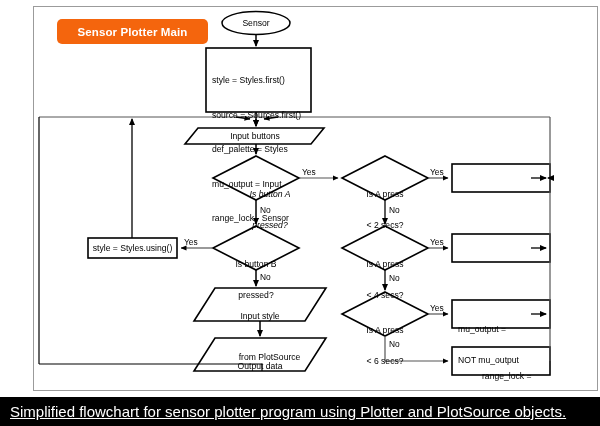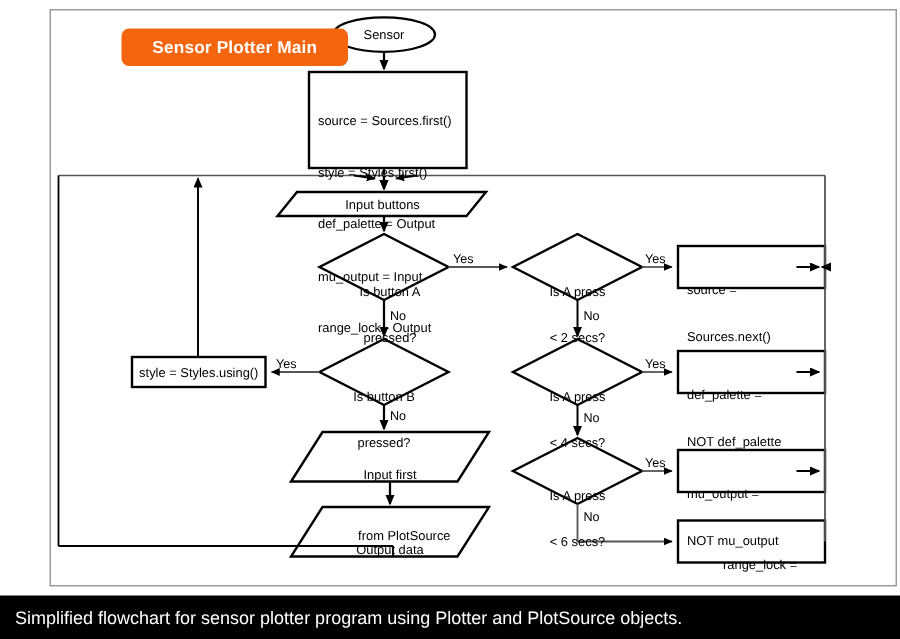--- a/index.html
+++ b/index.html
@@ -25,21 +25,20 @@
   #flow-svg{position:absolute;left:0;top:0;width:565px;height:385px;}
 
   
   .title-badge{
     position:absolute;left:23px;top:12px;width:151px;height:25px;
     background:#f4650d;border-radius:5px;
     display:flex;align-items:center;justify-content:center;
     color:#ffffff;font-weight:bold;font-size:11.5px;
     letter-spacing:.1px;
     box-sizing:border-box;
-    margin-left:24px;
   }
 
   
   .lbl{
     position:absolute;
     color:#000000;
     font-family:"Liberation Sans",sans-serif;
     font-size:8.6px;
     line-height:10.2px;
     text-align:center;
@@ -55,21 +54,21 @@
   }
 
   
   .caption-bar{
     position:absolute;left:0;bottom:0;width:600px;height:29px;
     background:#000000;
     display:flex;align-items:center;
     box-sizing:border-box;padding-left:10px;
   }
   .caption-bar span{
-    color:#ffffff;font-size:12px;font-family:"Liberation Sans",sans-serif;
+    color:#ffffff;font-size:15px;font-family:"Liberation Sans",sans-serif;text-decoration:underline;
   }
 </style>
 </head>
 <body>
 
 <div id="root">
 
   <div class="canvas-frame">
 
     <svg id="flow-svg" viewBox="0 0 565 385">
@@ -156,43 +155,43 @@
       <line x1="516" y1="354" x2="516" y2="354" stroke="#555" stroke-width="1.2"></line>
     </svg>
 
     <div class="title-badge">
       <span>Sensor Plotter Main</span>
     </div>
 
     <div class="lbl" style="left:197px;top:11px;width:50px;">Sensor</div>
 
     <div class="lbl left" style="left:178px;top:45px;width:100px;line-height:11.5px;">
+      <div>style = Styles.first()</div>
       <div>source = Sources.first()</div>
-      <div>style = Styles.first()</div>
-      <div>def_palette = Output</div>
+      <div>def_palette = Styles</div>
       <div>mu_output = Input</div>
-      <div>range_lock - Output</div>
+      <div>range_lock - Sensor</div>
     </div>
 
     <div class="lbl" style="left:176px;top:124px;width:90px;">Input buttons</div>
 
-    <div class="lbl" style="left:186px;top:162px;width:80px;">
+    <div class="lbl" style="left:196px;top:162px;width:80px;font-style:italic;">
       <div>Is button A</div>
       <div>pressed?</div>
     </div>
 
     <div class="lbl" style="left:182px;top:232px;width:80px;">
       <div>Is button B</div>
       <div>pressed?</div>
     </div>
 
     <div class="lbl" style="left:54px;top:236px;width:89px;">style = Styles.using()</div>
 
     <div class="lbl" style="left:176px;top:284px;width:100px;">
-      <div>Input first</div>
+      <div>Input style</div>
       <div>
         <span>from </span><b>PlotSource</b>
       </div>
       
     </div>
 
     <div class="lbl" style="left:173px;top:334px;width:106px;">
       <div>Output data</div>
       
       
@@ -204,28 +203,20 @@
     </div>
     <div class="lbl" style="left:313px;top:232px;width:76px;">
       <div>Is A press</div>
       <div>&lt; 4 secs?</div>
     </div>
     <div class="lbl" style="left:313px;top:298px;width:76px;">
       <div>Is A press</div>
       <div>&lt; 6 secs?</div>
     </div>
 
-    <div class="lbl left" style="left:424px;top:161px;width:92px;">
-      <div>source =</div>
-      <div>Sources.next()</div>
-    </div>
-    <div class="lbl left" style="left:424px;top:231px;width:92px;">
-      <div>def_palette =</div>
-      <div>NOT def_palette</div>
-    </div>
     <div class="lbl left" style="left:424px;top:297px;width:92px;">
       <div>mu_output =</div>
       <div>NOT mu_output</div>
     </div>
     <div class="lbl left" style="left:424px;top:344px;width:92px;margin-left:24px;">
       <div>range_lock =</div>
       
     </div>
 
     <div class="edge-lbl" style="left:268px;top:160px;">Yes</div>

